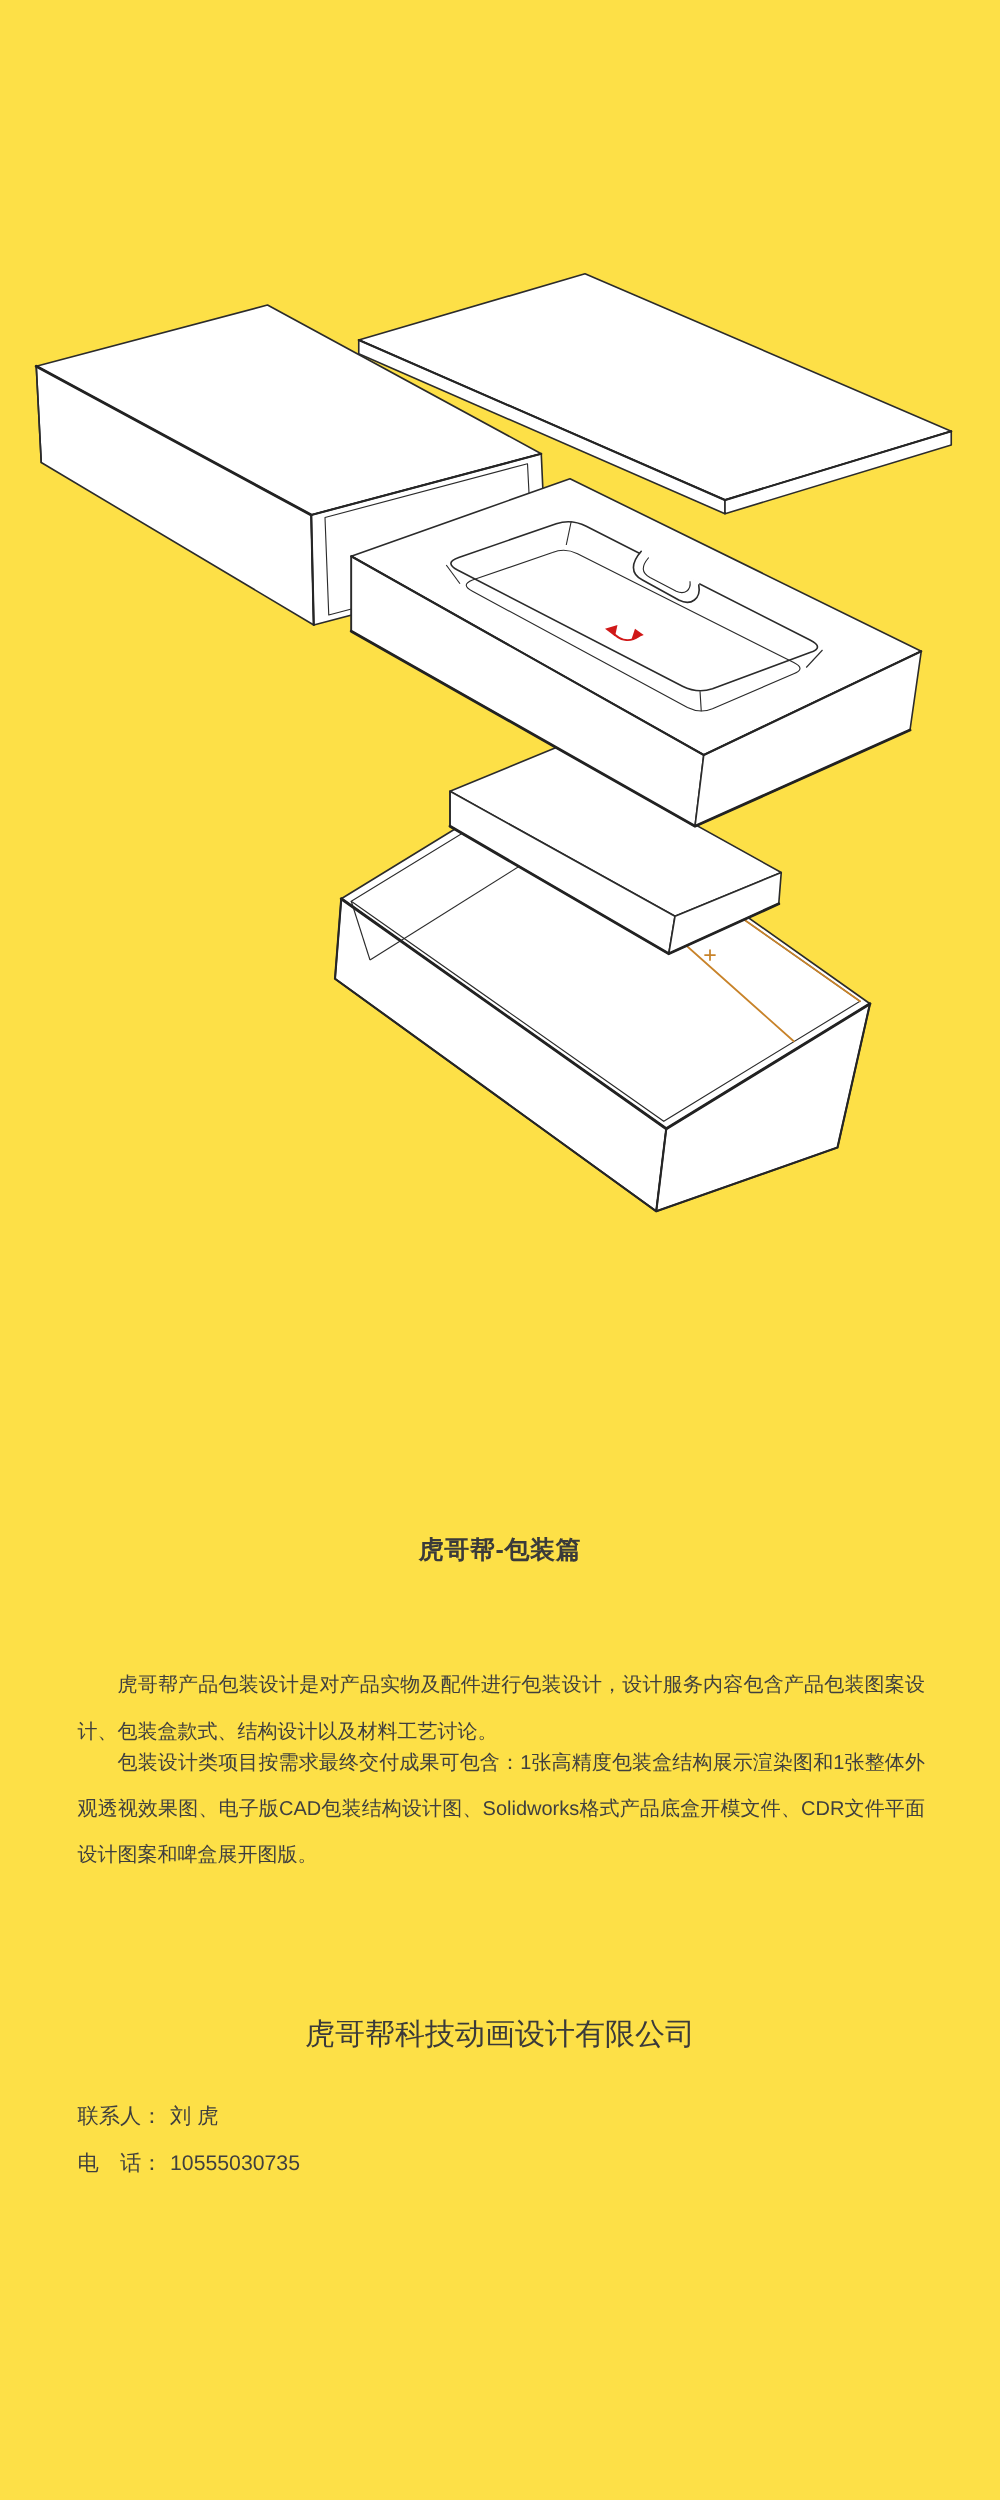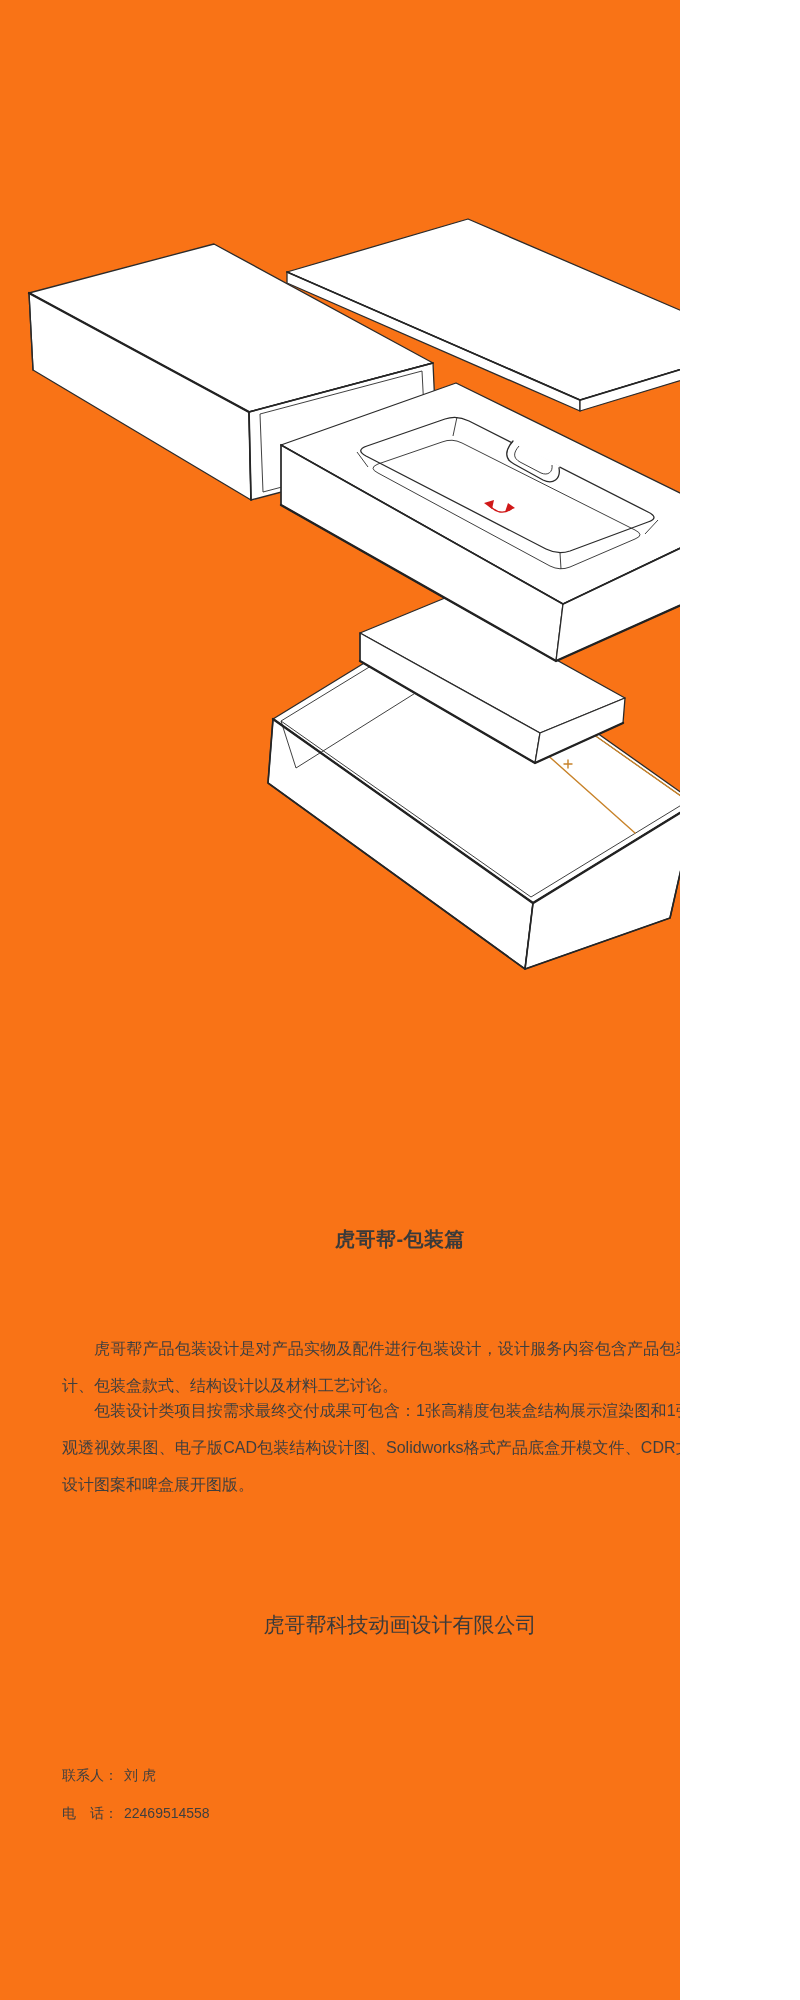--- a/index.html
+++ b/index.html
@@ -1,27 +1,27 @@
 <!DOCTYPE html>
 <html><head>
 <meta charset="utf-8">
 <style>
   html,body{margin:0;padding:0;background:#ffffff;}
-  #page{position:relative;width:680px;height:2000px;background:#f97316;overflow:hidden;
+  #page{position:relative;width:800px;height:2000px;background:#fde047;overflow:hidden;
         font-family:"Liberation Sans","DejaVu Sans",sans-serif;color:#3f3f3f;}
   #drawing{position:absolute;left:0;top:0;width:800px;height:1010px;}
   .title{position:absolute;left:0;top:1226px;width:800px;text-align:center;
          font-size:20px;font-weight:bold;color:#3a3a3a;letter-spacing:.5px;}
   .para{position:absolute;left:62px;width:678px;font-size:16px;line-height:37px;
         text-align:justify;text-indent:2em;color:#3f3f3f;}
   .para1{top:1330px;}
   .para2{top:1392px;}
   .company{position:absolute;left:0;top:1611px;width:800px;text-align:center;
-           font-size:21px;font-weight:500;color:#3a3a3a;}
-  .contacts{position:absolute;left:62px;top:1756px;font-size:14px;line-height:38px;color:#3f3f3f;}
+           font-size:24px;font-weight:500;color:#3a3a3a;}
+  .contacts{position:absolute;left:62px;top:1674px;font-size:17px;line-height:38px;color:#3f3f3f;}
   .contact-row span{display:inline-block;}
   .contact-value{margin-left:6px;}
   svg .f{fill:#ffffff;stroke:#2b2b2b;stroke-width:1.3;stroke-linejoin:round;}
   svg .ln{fill:none;stroke:#2b2b2b;stroke-width:1.3;stroke-linecap:round;}
   svg .thin{fill:none;stroke:#2b2b2b;stroke-width:0.9;}
   svg .heavy{fill:none;stroke:#222222;stroke-width:2.3;stroke-linecap:round;}
   svg .med{fill:none;stroke:#252525;stroke-width:1.7;stroke-linecap:round;}
   svg .orange{fill:none;stroke:#c8832a;stroke-width:1.4;stroke-linecap:round;}
   svg .red{fill:none;stroke:#d01818;stroke-width:1.6;stroke-linecap:round;}
   svg .redfill{fill:#d01818;stroke:none;}
@@ -112,17 +112,17 @@
   <div class="para para1">虎哥帮产品包装设计是对产品实物及配件进行包装设计，设计服务内容包含产品包装图案设计、包装盒款式、结构设计以及材料工艺讨论。</div>
   <div class="para para2">包装设计类项目按需求最终交付成果可包含：1张高精度包装盒结构展示渲染图和1张整体外观透视效果图、电子版CAD包装结构设计图、Solidworks格式产品底盒开模文件、CDR文件平面设计图案和啤盒展开图版。</div>
 
   <div class="company">虎哥帮科技动画设计有限公司</div>
 
   <div class="contacts">
     <div class="contact-row">
       <span>联系人：</span><span class="contact-value">刘 虎</span>
     </div>
     <div class="contact-row">
-      <span>电　话：</span><span class="contact-value">22469514558</span>
+      <span>电　话：</span><span class="contact-value">10555030735</span>
     </div>
   </div>
 
 </div>
 
 </body></html>

